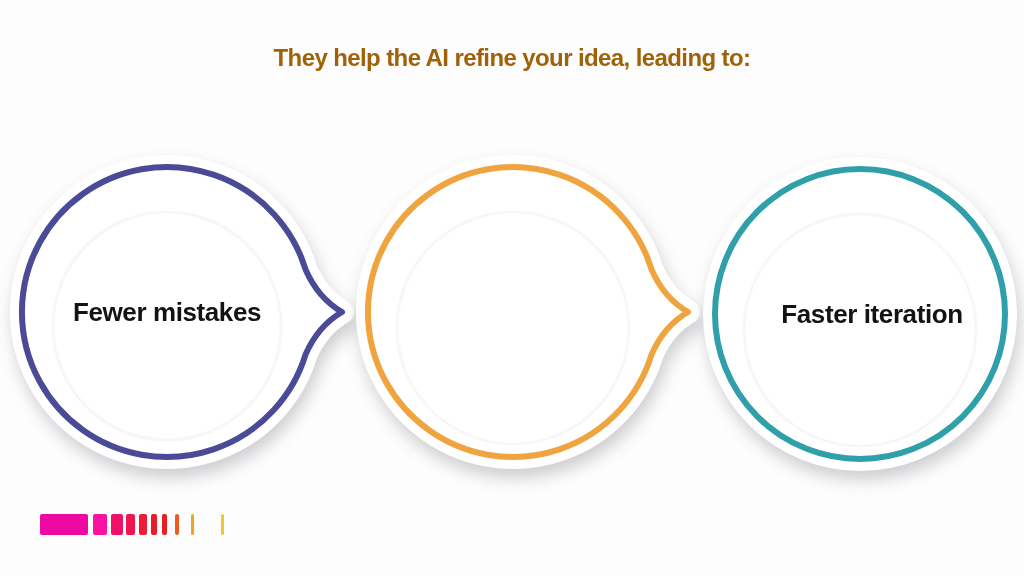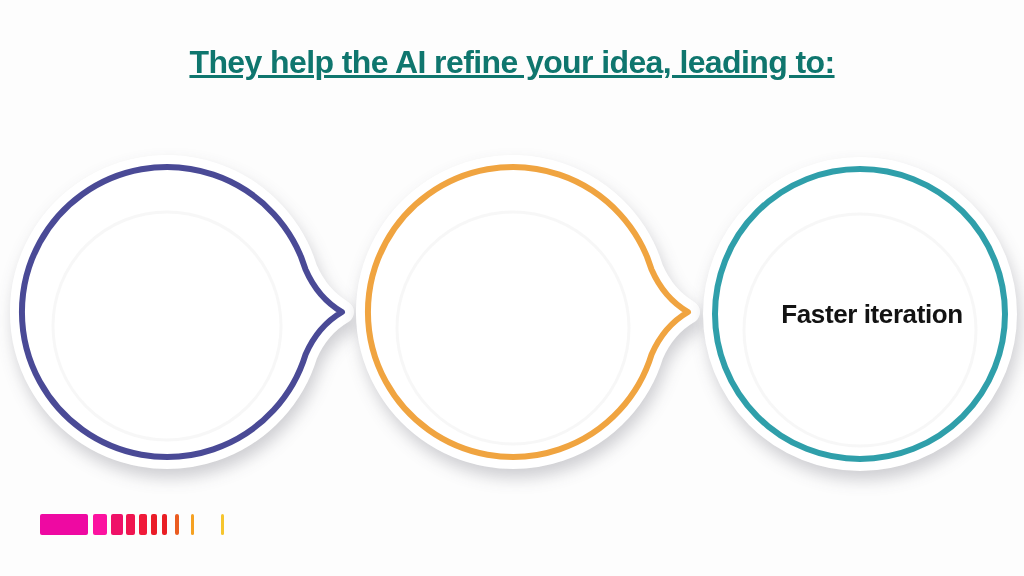--- a/index.html
+++ b/index.html
@@ -15,25 +15,24 @@
     position: relative;
     width: 1024px;
     height: 576px;
   }
   .title {
     position: absolute;
     left: 0;
     right: 0;
     top: 44px;
     text-align: center;
-    font-size: 32px;
+    font-size: 24px;
     font-weight: 700;
     letter-spacing: -0.6px;
-    color: #0f766e;
-    text-decoration: underline;
+    color: #a16207;
   }
   .bubble {
     position: absolute;
     width: 380px;
     height: 360px;
   }
   .bubble svg {
     position: absolute;
     left: 0;
     top: 0;
@@ -100,20 +99,21 @@
 
   <div class="bubble b1">
     <svg viewBox="0 0 380 360">
       <g class="bubble-shape">
         <path class="sticker" d="M 308.6 129.6 A 145 145 0 1 0 308.6 214.4 Q 321 186 345 172 Q 321 158 308.6 129.6 Z"></path>
         <circle class="ghost" cx="170" cy="186" r="114"></circle>
         <path class="ring" d="M 308.6 129.6 A 145 145 0 1 0 308.6 214.4 Q 321 186 345 172 Q 321 158 308.6 129.6 Z" stroke="#4a4a96"></path>
       </g>
     </svg>
   </div>
+  <div class="bubble-label label1">Fewer mistakes</div>
 
   <div class="bubble b2">
     <svg viewBox="0 0 380 360">
       <g class="bubble-shape">
         <path class="sticker" d="M 308.6 129.6 A 145 145 0 1 0 308.6 214.4 Q 321 186 345 172 Q 321 158 308.6 129.6 Z"></path>
         <circle class="ghost" cx="170" cy="188" r="116"></circle>
         <path class="ring" d="M 308.6 129.6 A 145 145 0 1 0 308.6 214.4 Q 321 186 345 172 Q 321 158 308.6 129.6 Z" stroke="#f0a440"></path>
       </g>
     </svg>
   </div>

